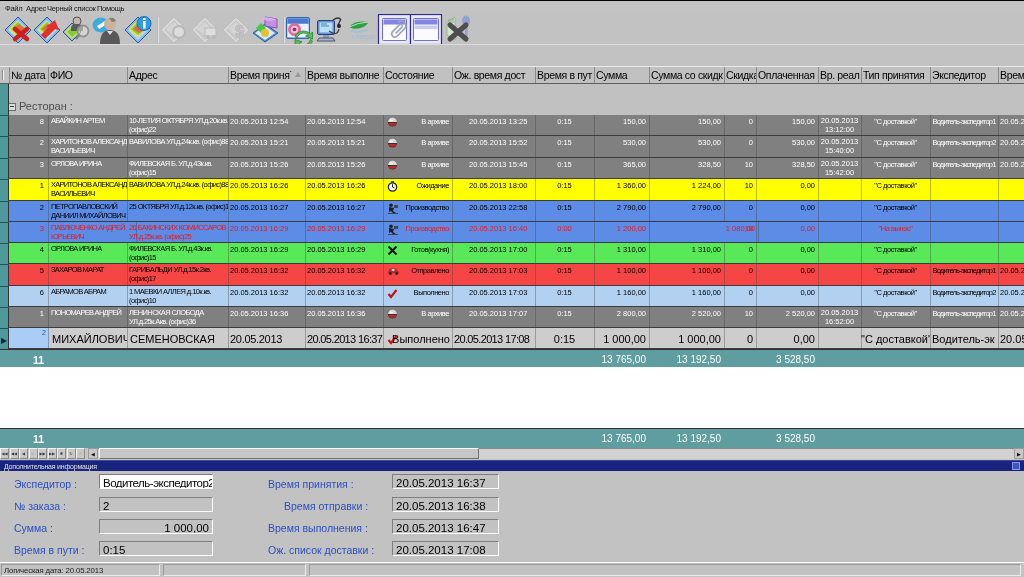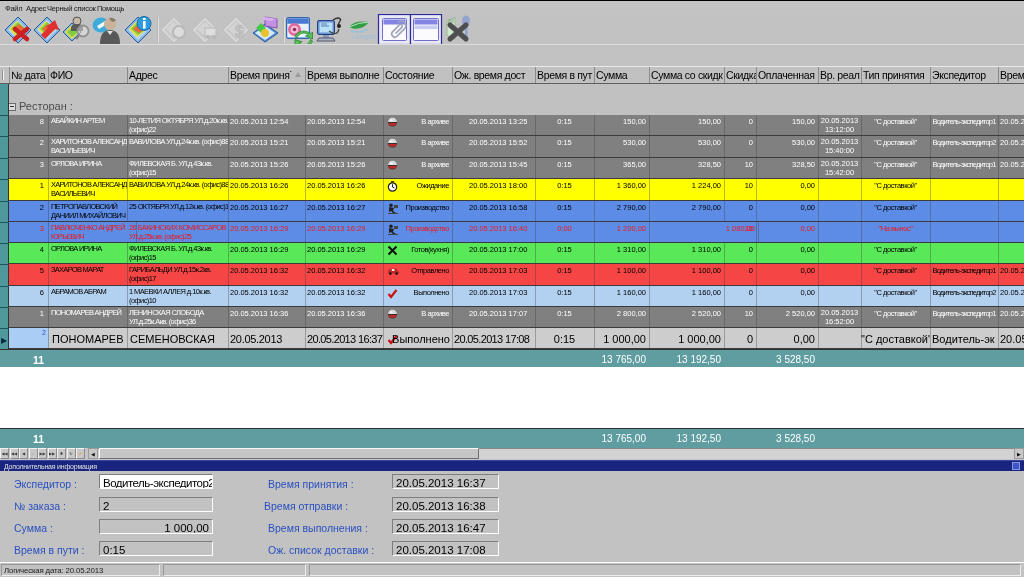--- a/index.html
+++ b/index.html
@@ -475,21 +475,21 @@
     <div class="cell" style="left:383px;width:70px;">
       <span style="position:absolute;left:4px;top:2px"><svg width="12" height="11" viewBox="0 0 12 11">
           <circle cx="4" cy="2.2" r="1.8" fill="#202020"></circle>
           <path d="M2 4 L7 5 L6 8 L9 10 L7 11 L4 8 L2 9 Z" fill="#202020"></path>
           <rect x="7" y="2" width="4" height="3" fill="#444"></rect>
           <path d="M1 10.5 h10" stroke="#444" stroke-width="1"></path>
         </svg></span>
       <span style="position:absolute;right:3px;top:2px;letter-spacing:-0.45px">Производство</span>
     </div>
     <div class="cell" style="left:452px;width:84px;">
-      <span style="position:absolute;left:17px;top:2px">20.05.2013 16:58</span>
+      <span style="position:absolute;left:17px;top:2px">20.05.2013 22:58</span>
     </div>
     <div class="cell" style="left:535px;width:60px;">
       <span style="position:absolute;left:0;right:0;top:2px;text-align:center">0:15</span>
     </div>
     <div class="cell" style="left:594px;width:56px;">
       <span style="position:absolute;right:3px;top:2px">2 790,00</span>
     </div>
     <div class="cell" style="left:649px;width:76px;">
       <span style="position:absolute;right:3px;top:2px">2 790,00</span>
     </div>
@@ -784,21 +784,21 @@
     </div>
     <div class="cell" style="left:998px;width:28px;">
       <span style="position:absolute;left:2px;top:2px">20.05.20</span>
     </div>
   </div>
 <div class="abs row" style="top:328px;height:21px;background:#cdcdcd;color:#000;border-bottom:1px solid #3c3c3c;font-size:11px;">
     <div class="cell" style="left:9px;width:40px;background:#a9cdf4;">
       <span style="position:absolute;right:2px;top:1px;font-size:7px;color:#2a50c0">2</span>
     </div>
     <div class="cell" style="left:48px;width:80px;font-size:11px;">
-      <span style="position:absolute;left:4px;top:5px">ПОНОМАРЕВ</span>
+      <span style="position:absolute;left:4px;top:5px">МИХАЙЛОВИЧ</span>
     </div>
     <div class="cell" style="left:127px;width:102px;font-size:11px;">
       <span style="position:absolute;left:3px;top:5px">СЕМЕНОВСКАЯ</span>
     </div>
     <div class="cell" style="left:228px;width:78px;font-size:11px;">
       <span style="position:absolute;left:2px;top:5px;letter-spacing:-0.3px">20.05.2013</span>
     </div>
     <div class="cell" style="left:305px;width:79px;font-size:11px;">
       <span style="position:absolute;left:2px;top:5px;letter-spacing:-0.65px">20.05.2013 16:37</span>
     </div>
@@ -882,21 +882,21 @@
 <div class="abs caption">
     <span style="position:absolute;left:4px;top:1.5px;">Дополнительная информация</span>
     <div style="position:absolute;right:4px;top:1px;width:8px;height:8px;background:#3c55c8;border:1px solid #8898e0;"></div>
   </div>
 <div class="abs form">
     <div class="flabel" style="left:14px;top:7px">Экспедитор :</div>
     <div class="flabel" style="left:14px;top:29px">№ заказа :</div>
     <div class="flabel" style="left:14px;top:51px">Сумма :</div>
     <div class="flabel" style="left:14px;top:73px">Время в пути :</div>
     <div class="flabel" style="left:268px;top:7px">Время принятия :</div>
-    <div class="flabel" style="left:264px;top:29px">Время отправки :</div>
+    <div class="flabel" style="left:284px;top:29px">Время отправки :</div>
     <div class="flabel" style="left:268px;top:51px">Время выполнения :</div>
     <div class="flabel" style="left:268px;top:73px">Ож. список доставки :</div>
     <div class="ffield" style="left:99px;top:3px;width:114px;background:#fff;font-size:11.5px;letter-spacing:-0.5px;">
       <span style="position:absolute;left:3px;top:2px">Водитель-экспедитор2</span>
     </div>
     <div class="ffield" style="left:99px;top:26px;width:114px;">
       <span style="position:absolute;left:3px;top:2px">2</span>
     </div>
     <div class="ffield" style="left:99px;top:48px;width:114px;">
       <span style="position:absolute;right:3px;top:2px">1 000,00</span>

